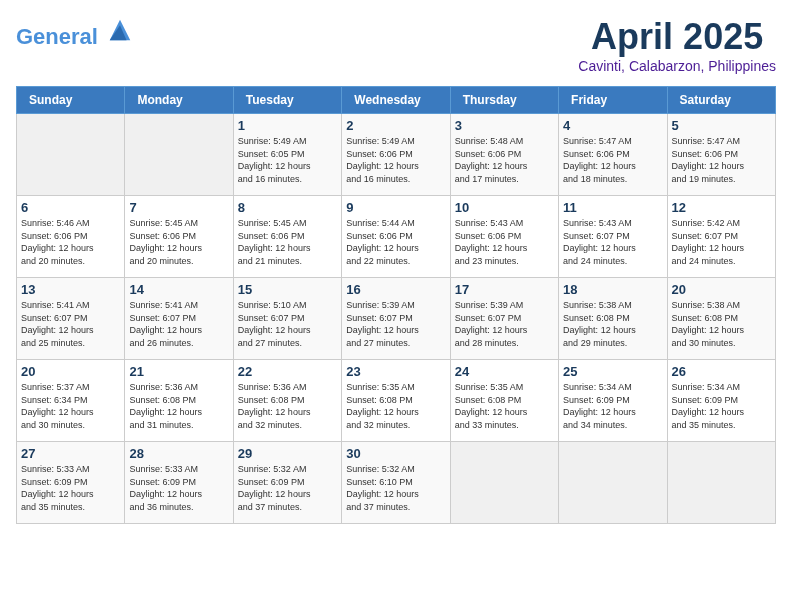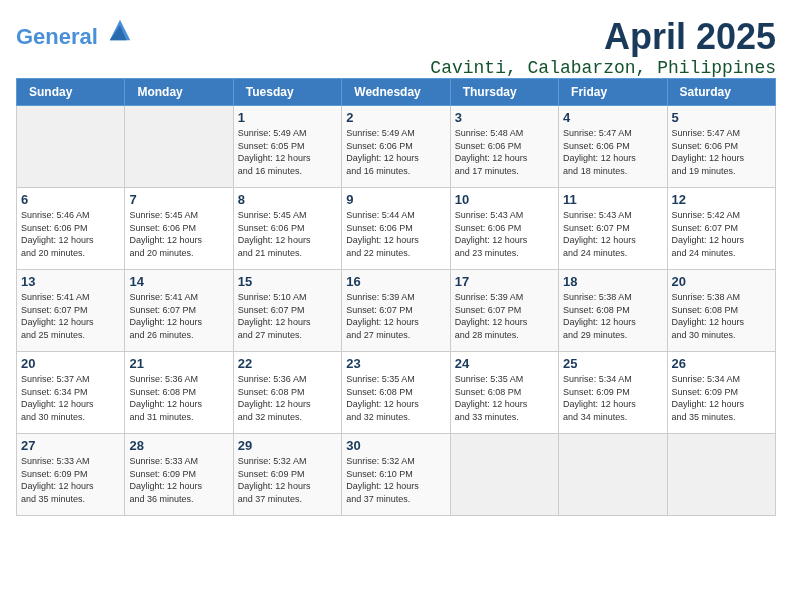--- a/index.html
+++ b/index.html
@@ -7,52 +7,51 @@
       font-family: Arial, sans-serif;
       background: #fff;
       width: 792px;
       min-height: 612px;
       padding: 16px;
     }
     .header {
       display: flex;
       justify-content: space-between;
       align-items: flex-start;
-      margin-bottom: 0;
+      margin-bottom: 12px;
     }
     .logo {
       display: flex;
       align-items: center;
     }
     .logo-text {
       font-size: 22px;
       font-weight: bold;
       color: #1a3a5c;
       line-height: 1.1;
     }
     .logo-text span {
       color: #4a90d9;
     }
     .logo-icon {
       width: 28px;
       height: 28px;
       margin-left: 2px;
     }
     .title-block {
-      text-align: right;
+      text-align: center;
     }
     .month-title {
       font-size: 36px;
       font-weight: bold;
       color: #1a3a5c;
     }
     .subtitle {
-      font-size: 18px;
-      color: #14532d;
-      font-family: Liberation Mono, monospace;
+      font-size: 14px;
+      color: #4c1d95;
     }
     table {
       width: 100%;
       border-collapse: collapse;
       table-layout: fixed;
     }
     thead tr th {
       background-color: #3a7abf;
       color: #fff;
       font-size: 12px;

